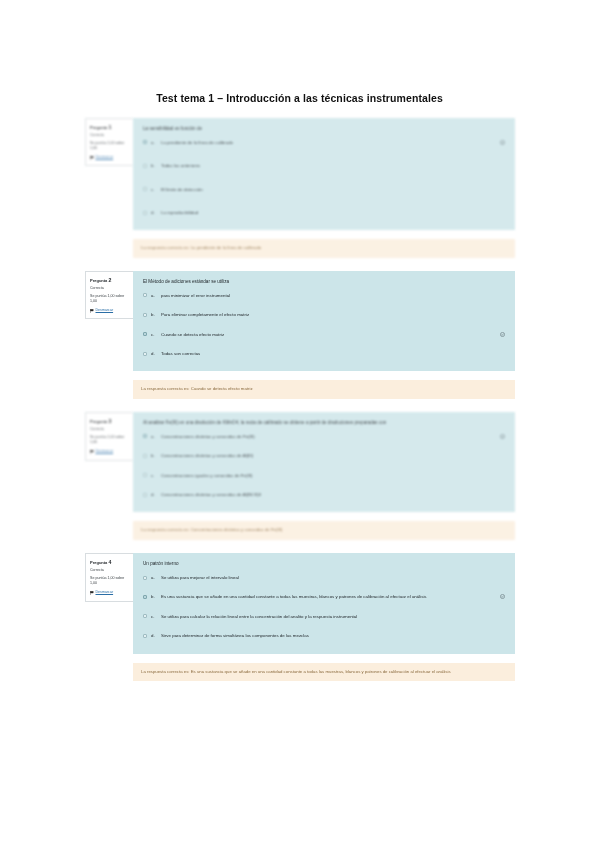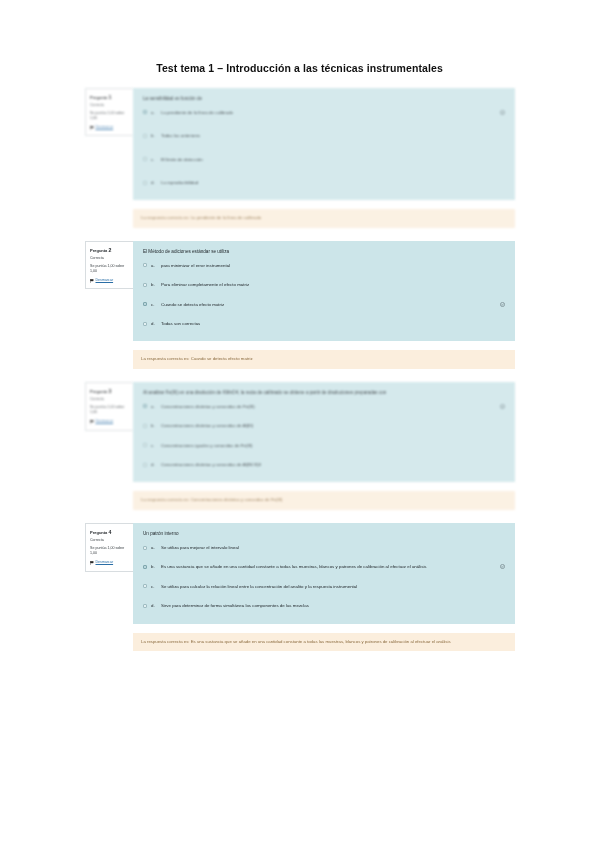--- a/index.html
+++ b/index.html
@@ -21,21 +21,21 @@
     position: relative;
     background: #ffffff;
     box-sizing: border-box;
   }
   .doc-title {
     text-align: center;
     font-size: 10.5px;
     font-weight: bold;
     color: #111111;
     letter-spacing: 0.1px;
-    padding-top: 62px;
+    padding-top: 92px;
     margin: 0 0 14px 0;
   }
   .q-block {
     position: relative;
     display: flex;
     align-items: flex-start;
     margin: 0 0 0 85px;
     width: 430px;
   }
   .q-sidebar {

